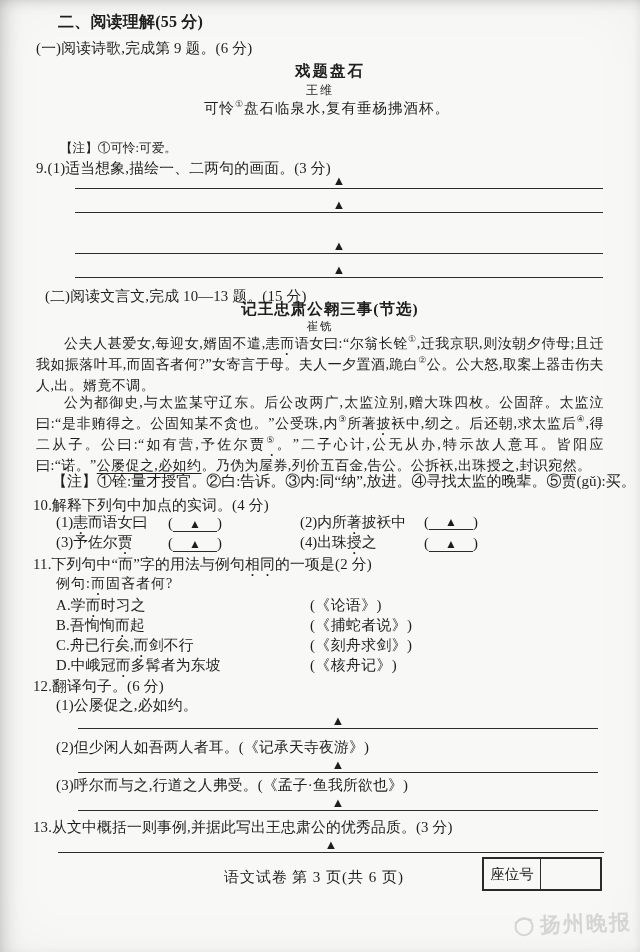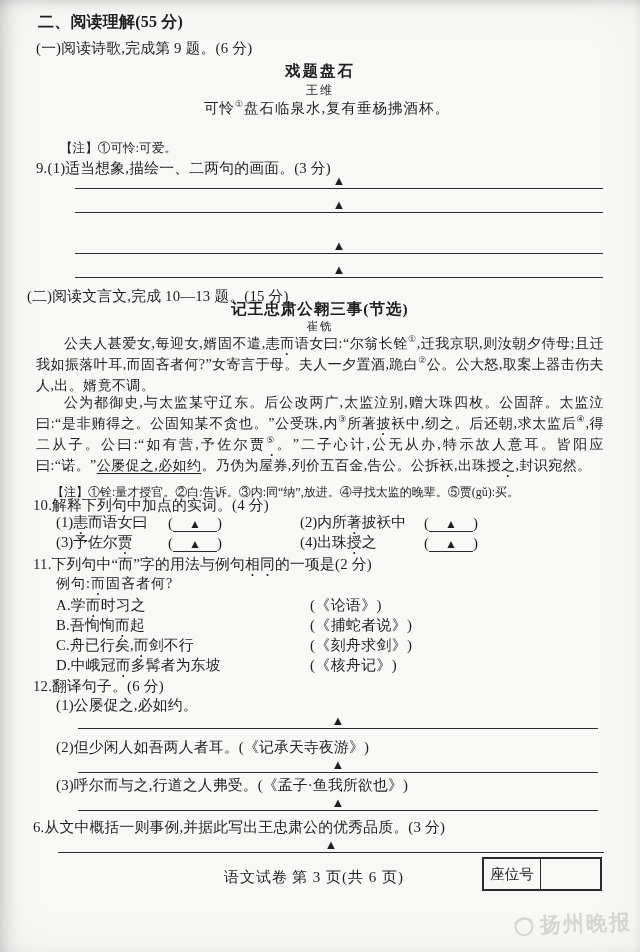--- a/index.html
+++ b/index.html
@@ -6,21 +6,21 @@
   #page{
     position:relative;width:640px;height:952px;overflow:hidden;
     background:#f8f8f7;color:#1e1e1e;
     font-family:"Liberation Serif","DejaVu Serif",serif;
     box-shadow:inset 14px 0 22px -14px rgba(0,0,0,.25),
                inset 0 10px 18px -12px rgba(0,0,0,.18),
                inset -6px 0 14px -10px rgba(0,0,0,.12),
                inset 0 0 60px rgba(0,0,0,.035);
   }
   .abs{position:absolute;}
-  .b{font-weight:bold;}
+  .b{font-weight:bold;margin-left:20px;}
   .stem{font-size:14.8px;letter-spacing:.2px;white-space:nowrap;}
   .small{font-size:12.6px;}
   .center{left:0;right:0;text-align:center;}
   .kai{letter-spacing:1px;}
   sup{font-size:9px;vertical-align:super;line-height:0;}
   u{text-underline-offset:3px;text-decoration-thickness:1.2px;}
   em{font-style:normal;position:relative;}
   em::after{content:"·";position:absolute;left:50%;transform:translateX(-50%);
     bottom:-0.72em;font-weight:bold;font-size:12px;line-height:1;}
   .para{left:36px;width:568px;font-size:14px;line-height:21px;
@@ -60,35 +60,35 @@
   <div class="abs stem" style="top:159px;left:36px;">9.(1)适当想象,描绘一、二两句的画面。(3 分)</div>
   <div class="abs ansline" style="top:172px;left:75px;width:528px;">
     <span class="tri">▲</span></div>
   <div class="abs ansline" style="top:196px;left:75px;width:528px;">
     <span class="tri">▲</span></div>
   <div class="abs ansline" style="top:237px;left:75px;width:528px;">
     <span class="tri">▲</span></div>
   <div class="abs ansline" style="top:261px;left:75px;width:528px;">
     <span class="tri">▲</span></div>
 
-  <div class="abs stem" style="top:287px;left:27px;">(二)阅读文言文,完成 10—13 题。(15 分)</div>
+  <div class="abs stem" style="top:287px;left:45px;">(二)阅读文言文,完成 10—13 题。(15 分)</div>
   <div class="abs center b" style="top:299px;font-size:15.5px;letter-spacing:1px;">记王忠肃公翱三事(节选)</div>
   <div class="abs center" style="top:319px;font-size:11.5px;letter-spacing:2px;">崔铣</div>
   <div class="abs para kai" style="top:333px;">公夫人甚爱女,每迎女,婿固不遣,<em>恚</em>而语女曰:“尔翁长铨<sup>①</sup>,迁我京职,则汝朝夕侍母;且迁我如振落叶耳,而固吝者何?”女寄言于母。夫人一夕置酒,跪白<sup>②</sup>公。公大怒,取案上器击伤夫人,出。婿竟不调。</div>
   <div class="abs para kai" style="top:392px;">公为都御史,与太监某守辽东。后公改两广,太监泣别,赠大珠四枚。公固辞。太监泣曰:“是非贿得之。公固知某不贪也。”公受珠,内<sup>③</sup>所<em>著</em>披袄中,纫之。后还朝,求太监后<sup>④</sup>,得二从子。公曰:“如有营,予佐尔<em>贾</em><sup>⑤</sup>。”二子心计,公无从办,特示故人意耳。皆阳应曰:“诺。”<u>公屡促之,必如约</u>。乃伪为屋券,列价五百金,告公。公拆袄,出珠<em>授</em>之,封识宛然。</div>
-  <div class="abs" style="top:484px;left:52px;font-size:12px;white-space:nowrap;">【注】①铨:量才授官。②白:告诉。③内:同“纳”,放进。④寻找太监的晚辈。⑤贾(gǔ):买。</div>
+  <div class="abs" style="top:472px;left:52px;font-size:15px;white-space:nowrap;">【注】①铨:量才授官。②白:告诉。③内:同“纳”,放进。④寻找太监的晚辈。⑤贾(gǔ):买。</div>
 
   <div class="abs stem" style="top:496px;left:33px;">10.解释下列句中加点的实词。(4 分)</div>
   <div class="abs q10-item" style="top:513px;left:56px;">
     <span class="txt" style="min-width:112px;">(1)<em>恚</em>而语女曰</span>
     <span>(</span>
       <span class="blank">▲</span>
       <span>)</span>
   </div>
-  <div class="abs q10-item" style="top:513px;left:300px;">
+  <div class="abs q10-item" style="top:513px;left:300px;align-items:center;">
     <span class="txt" style="min-width:124px;">(2)内所<em>著</em>披袄中</span>
     <span>(</span>
       <span class="blank">▲</span>
       <span>)</span>
   </div>
   <div class="abs q10-item" style="top:533px;left:56px;">
     <span class="txt" style="min-width:112px;">(3)予佐尔<em>贾</em></span>
     <span>(</span>
       <span class="blank">▲</span>
       <span>)</span>
@@ -123,21 +123,21 @@
   <div class="abs stem" style="top:696px;left:56px;">(1)公屡促之,必如约。</div>
   <div class="abs ansline" style="top:712px;left:78px;width:520px;">
     <span class="tri">▲</span></div>
   <div class="abs stem" style="top:738px;left:56px;">(2)但少闲人如吾两人者耳。(《记承天寺夜游》)</div>
   <div class="abs ansline" style="top:756px;left:78px;width:520px;">
     <span class="tri">▲</span></div>
   <div class="abs stem" style="top:776px;left:56px;">(3)呼尔而与之,行道之人弗受。(《孟子·鱼我所欲也》)</div>
   <div class="abs ansline" style="top:794px;left:78px;width:520px;">
     <span class="tri">▲</span></div>
 
-  <div class="abs stem" style="top:818px;left:33px;">6.从文中概括一则事例,并据此写出王忠肃公的优秀品质。(3 分)</div>
+  <div class="abs stem" style="top:818px;left:33px;">13.从文中概括一则事例,并据此写出王忠肃公的优秀品质。(3 分)</div>
   <div class="abs ansline" style="top:836px;left:58px;width:546px;">
     <span class="tri">▲</span></div>
 
   <div class="abs footer-row" style="top:868px;left:224px;">
     <span>语文试卷</span>
     <span>第 3 页(共 6 页)</span>
   </div>
   <div class="abs" style="top:857px;left:482px;">
     <div id="seatbox">
       <div class="cell-label">座位号</div>

